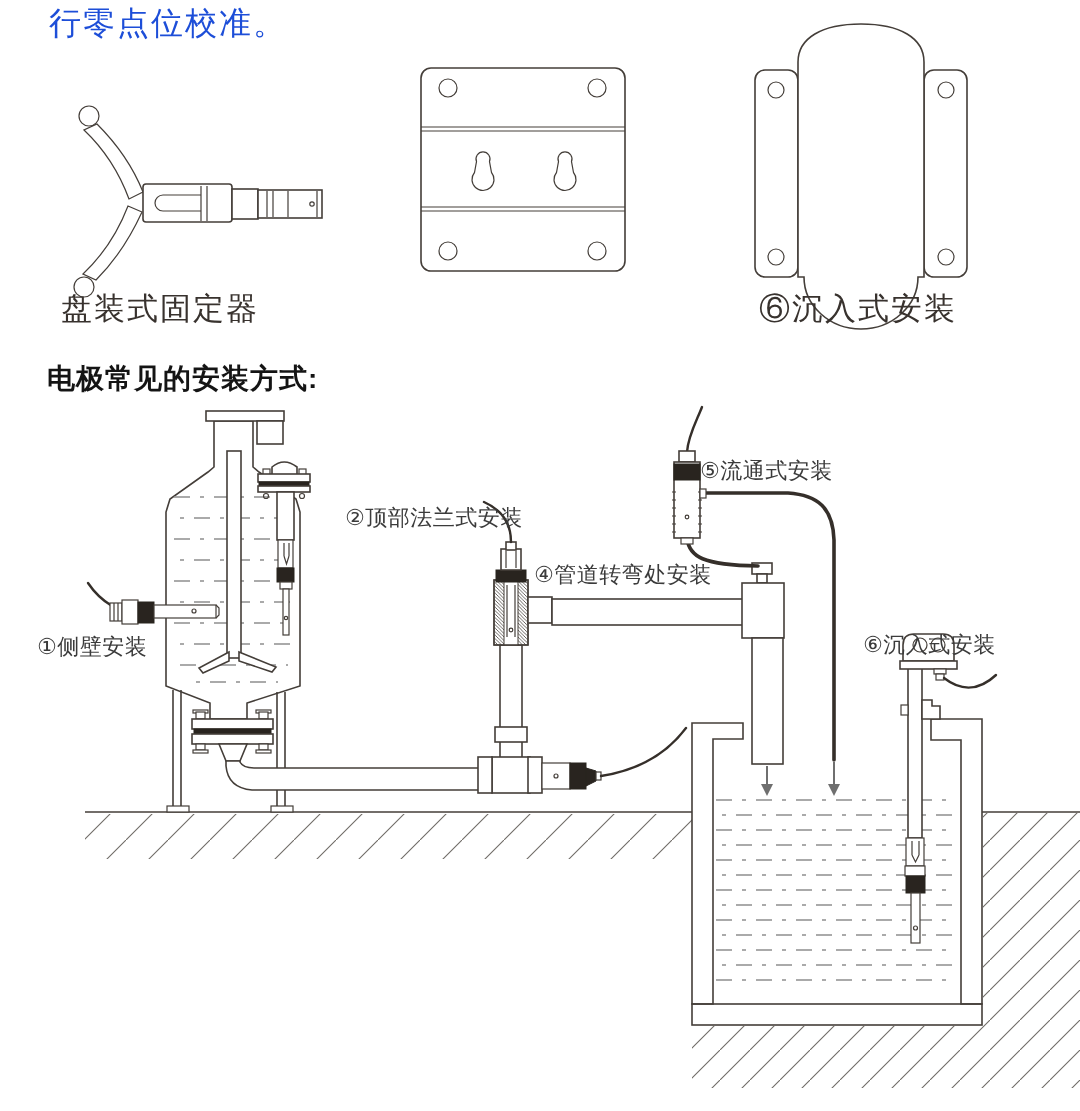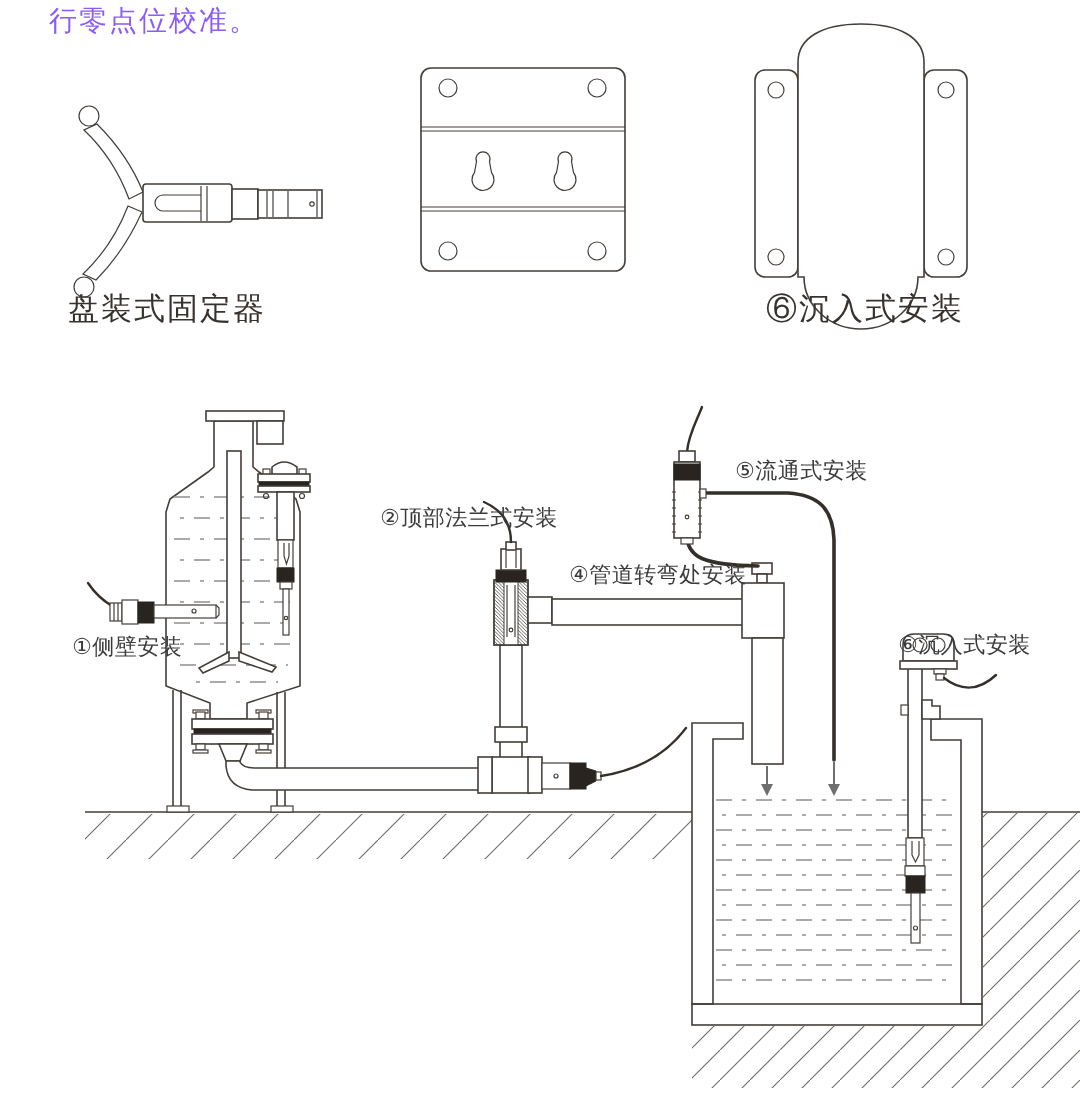--- a/index.html
+++ b/index.html
@@ -1,25 +1,25 @@
 <!DOCTYPE html>
 <html><head>
 <meta charset="utf-8">
 <style>
   html,body{margin:0;padding:0;background:#fff;}
   .page{position:relative;width:1080px;height:1111px;background:#fff;overflow:hidden;
         font-family:"Liberation Sans","DejaVu Sans",sans-serif;}
   .art{position:absolute;left:0;top:0;}
   .txt{position:absolute;white-space:nowrap;}
-  .intro{left:49px;top:2px;font-size:28px;font-weight:500;color:#8b5cf6;letter-spacing:2px;}
-  .caption{top:288px;font-size:31px;color:#38322e;letter-spacing:2px;text-align:right;width:212px;
+  .intro{left:49px;top:2px;font-size:32px;font-weight:500;color:#1d4ed8;letter-spacing:2px;}
+  .caption{top:288px;font-size:31px;color:#38322e;letter-spacing:2px;text-align:center;width:212px;
            font-family:"Liberation Serif","DejaVu Serif",serif;}
   .cap1{left:54px;} .cap2{left:426px;} .cap3{left:752px;}
   .heading{left:47px;top:360px;font-size:28px;font-weight:700;color:#141414;letter-spacing:1px;}
-  .lbl{font-size:22px;color:#3b3b3b;letter-spacing:0.5px;margin-left:35px;}
+  .lbl{font-size:22px;color:#3b3b3b;letter-spacing:0.5px;}
   .l1{left:37px;top:632px;} .l2{left:299px;top:503px;padding-left:46px;} .l3{left:527px;top:723px;}
   .l4{left:534px;top:560px;text-align:center;} .l5{left:700px;top:456px;} .l6{left:863px;top:630px;}
   svg .ln{fill:none;stroke:#443e39;stroke-width:1.6;}
   svg .lnt{fill:none;stroke:#443e39;stroke-width:1.2;}
   svg .wh{fill:#ffffff;stroke:#443e39;stroke-width:1.6;}
   svg .wht{fill:#ffffff;stroke:#443e39;stroke-width:1.2;}
   svg .dk{fill:#29241f;stroke:#29241f;}
   svg .cable{fill:none;stroke:#352f2a;stroke-width:2.4;stroke-linecap:round;}
   svg .tube{fill:none;stroke:#352f2a;stroke-width:3.6;stroke-linecap:round;}
   svg .dash{stroke:#8f8f8f;stroke-width:1.6;stroke-dasharray:16 10 4 10;}
@@ -254,19 +254,20 @@
       <rect class="wht" x="911" y="893" width="9" height="50"></rect>
       <circle class="lnt" cx="915.5" cy="928" r="2"></circle>
     </g>
   </svg>
 
   <div class="txt intro">行零点位校准。</div>
 
   <div class="txt caption cap1">盘装式固定器</div>
   <div class="txt caption cap3">⑥沉入式安装</div>
 
+  <div class="txt heading">电极常见的安装方式:</div>
 
   <div class="txt lbl l1">①侧壁安装</div>
   <div class="txt lbl l2">②顶部法兰式安装</div>
   <div class="txt lbl l4">④管道转弯处安装</div>
   <div class="txt lbl l5">⑤流通式安装</div>
   <div class="txt lbl l6">⑥沉入式安装</div>
 </div>
 
 </body></html>

